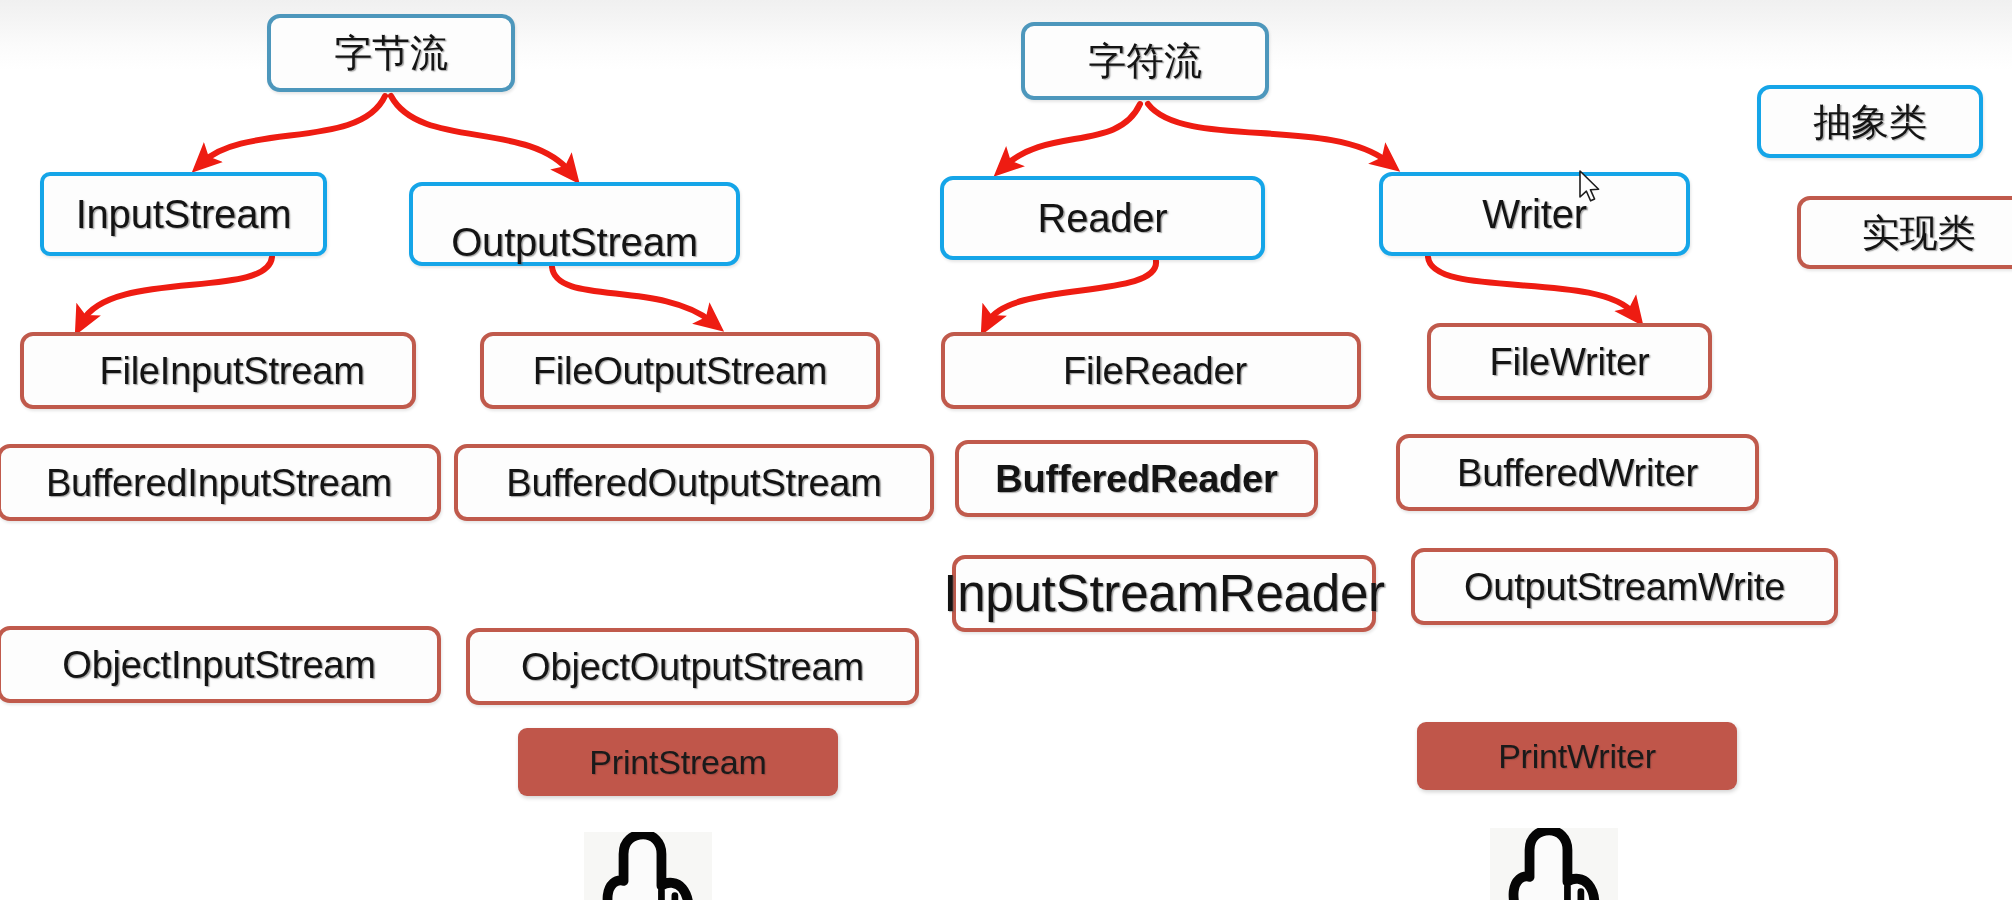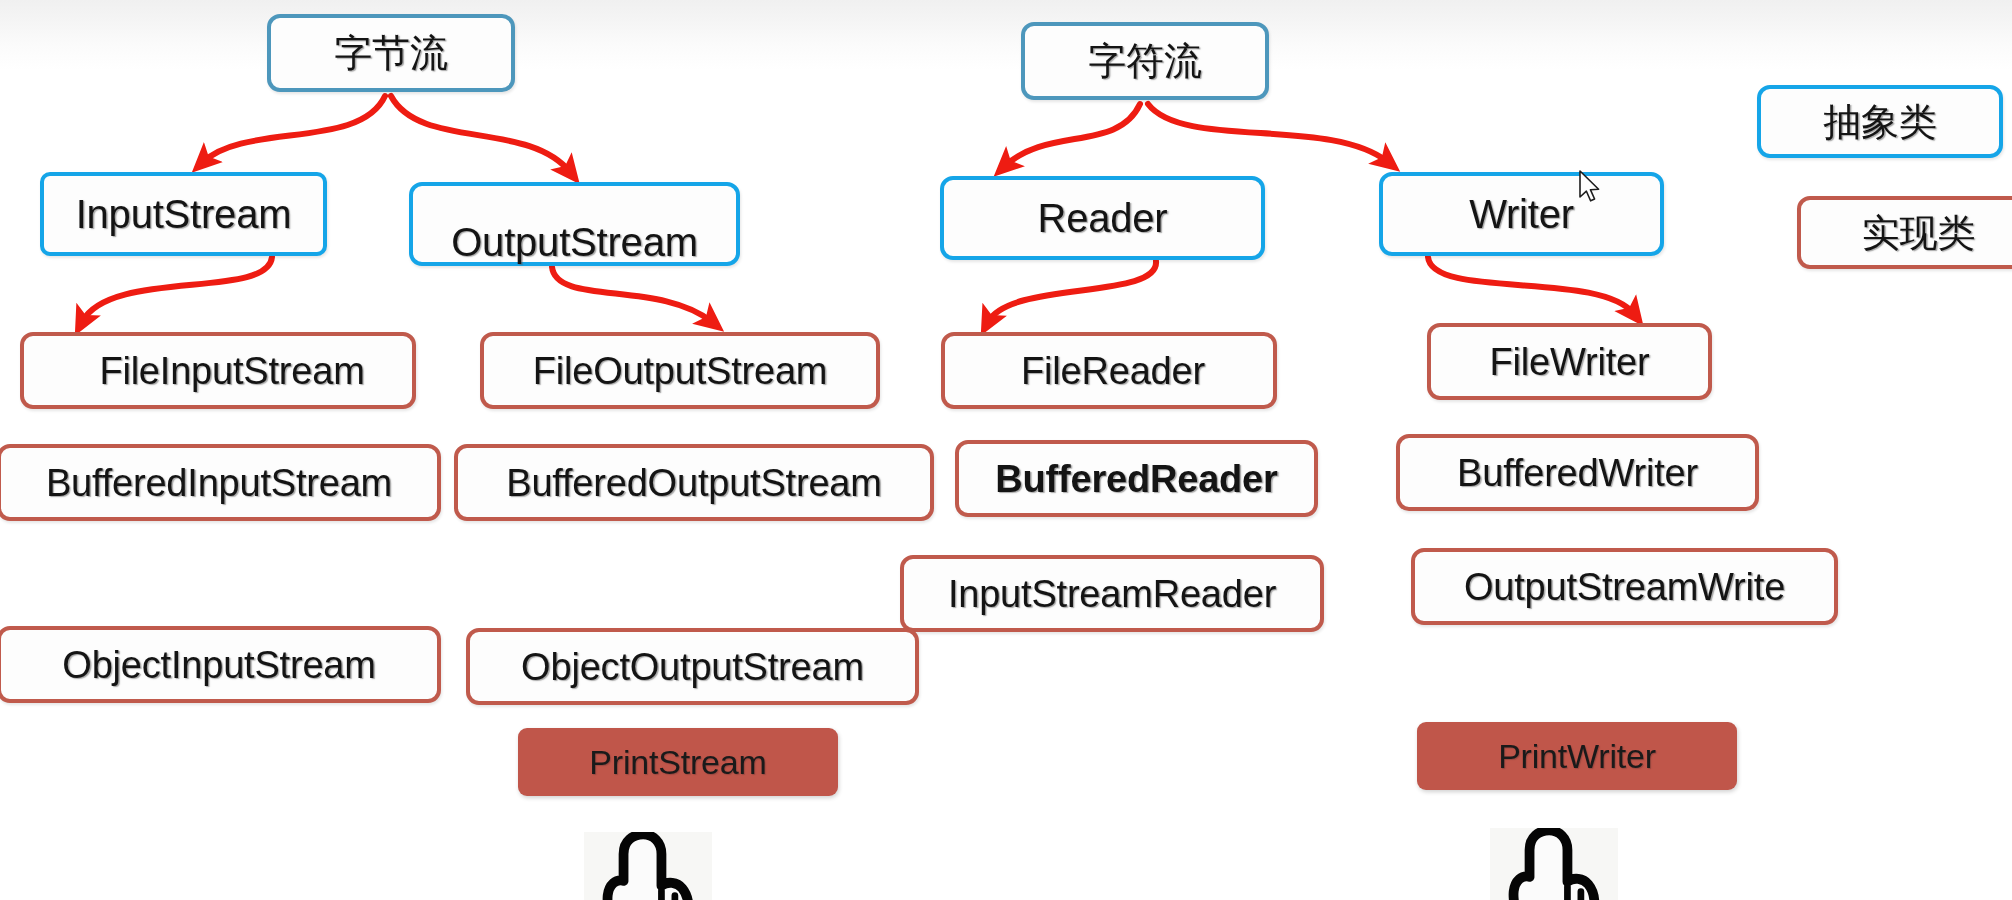--- a/index.html
+++ b/index.html
@@ -119,69 +119,69 @@
       </div>
       <div class="node abstract" style="left: 40px; top: 172px; width: 287px; height: 84px; font-size: 40px; border-radius: 10px;">
         <span class="label">InputStream</span>
       </div>
       <div class="node abstract" style="left: 409px; top: 182px; width: 331px; height: 84px; font-size: 40px; align-items: flex-end;">
         <span class="label">OutputStream</span>
       </div>
       <div class="node abstract" style="left: 940px; top: 176px; width: 325px; height: 84px; font-size: 40px;">
         <span class="label">Reader</span>
       </div>
-      <div class="node abstract" style="left: 1379px; top: 172px; width: 285px; height: 84px; font-size: 40px;">
+      <div class="node abstract" style="left: 1379px; top: 172px; width: 311px; height: 84px; font-size: 40px;">
         <span class="label">Writer</span>
       </div>
       <div class="node impl" style="left: 20px; top: 332px; width: 396px; height: 77px; font-size: 38px; padding-left: 28px;">
         <span class="label">FileInputStream</span>
       </div>
       <div class="node impl" style="left: 480px; top: 332px; width: 400px; height: 77px; font-size: 38px;">
         <span class="label">FileOutputStream</span>
       </div>
-      <div class="node impl" style="left: 941px; top: 332px; width: 336px; height: 77px; font-size: 38px; padding-left: 8px;">
+      <div class="node impl" style="left: 941px; top: 332px; width: 420px; height: 77px; font-size: 38px; padding-left: 8px;">
         <span class="label">FileReader</span>
       </div>
       <div class="node impl" style="left: 1427px; top: 323px; width: 285px; height: 77px; font-size: 38px;">
         <span class="label">FileWriter</span>
       </div>
       <div class="node impl" style="left: -3px; top: 444px; width: 444px; height: 77px; font-size: 38px;">
         <span class="label">BufferedInputStream</span>
       </div>
       <div class="node impl" style="left: 454px; top: 444px; width: 480px; height: 77px; font-size: 38px;">
         <span class="label">BufferedOutputStream</span>
       </div>
       <div class="node impl" style="left: 955px; top: 440px; width: 363px; height: 77px; font-size: 38px; font-weight: bold;">
         <span class="label">BufferedReader</span>
       </div>
       <div class="node impl" style="left: 1396px; top: 434px; width: 363px; height: 77px; font-size: 38px;">
         <span class="label">BufferedWriter</span>
       </div>
-      <div class="node impl" style="left: 900px; top: 555px; width: 424px; height: 77px; font-size: 38px;">
+      <div class="node impl" style="left: 952px; top: 555px; width: 424px; height: 77px; font-size: 51px;">
         <span class="label">InputStreamReader</span>
       </div>
       <div class="node impl" style="left: 1411px; top: 548px; width: 427px; height: 77px; font-size: 38px;">
         <span class="label">OutputStreamWrite</span>
       </div>
       <div class="node impl" style="left: -3px; top: 626px; width: 444px; height: 77px; font-size: 38px;">
         <span class="label">ObjectInputStream</span>
       </div>
       <div class="node impl" style="left: 466px; top: 628px; width: 453px; height: 77px; font-size: 38px;">
         <span class="label">ObjectOutputStream</span>
       </div>
       <div class="node filled" style="left: 518px; top: 728px; width: 320px; height: 68px; font-size: 34px;">
         <span class="label">PrintStream</span>
       </div>
       <div class="node filled" style="left: 1417px; top: 722px; width: 320px; height: 68px; font-size: 34px;">
         <span class="label">PrintWriter</span>
       </div>
     </div>
 
   <div id="legend">
-      <div class="node abstract" style="left: 1757px; top: 85px; width: 246px; height: 73px; font-size: 38px;">
+      <div class="node abstract" style="left: 1757px; top: 85px; width: 226px; height: 73px; font-size: 38px;">
         <span class="label">抽象类</span>
       </div>
       <div class="node impl" style="left: 1757px; top: 196px; width: 243px; height: 73px; font-size: 38px; margin-left: 40px;">
         <span class="label">实现类</span>
       </div>
     </div>
 
   <div class="hand-pointer" id="hand-1" style="left: 584px; top: 832px; width: 128px; height: 110px;">
     <svg viewBox="0 0 100 90" width="100%" height="100%" xmlns="http://www.w3.org/2000/svg">
       <path d="M 38,88 C 22,80 16,64 17,52 C 18,43 24,38 30,40 L 30,18 C 30,7 38,2 46,2

